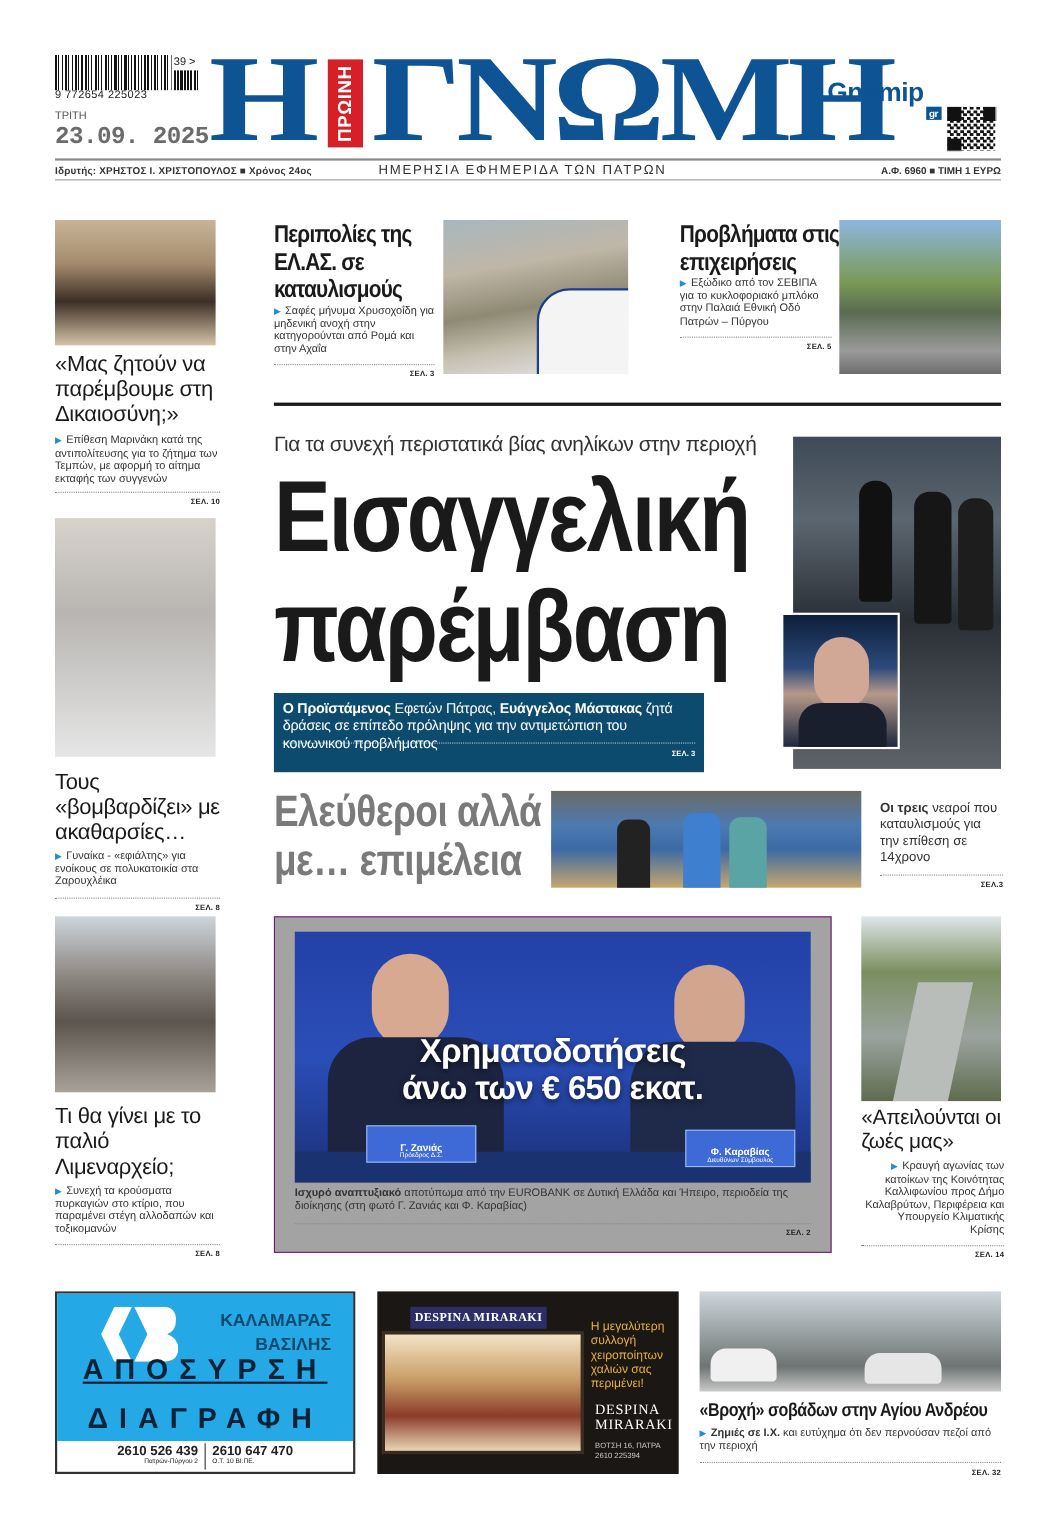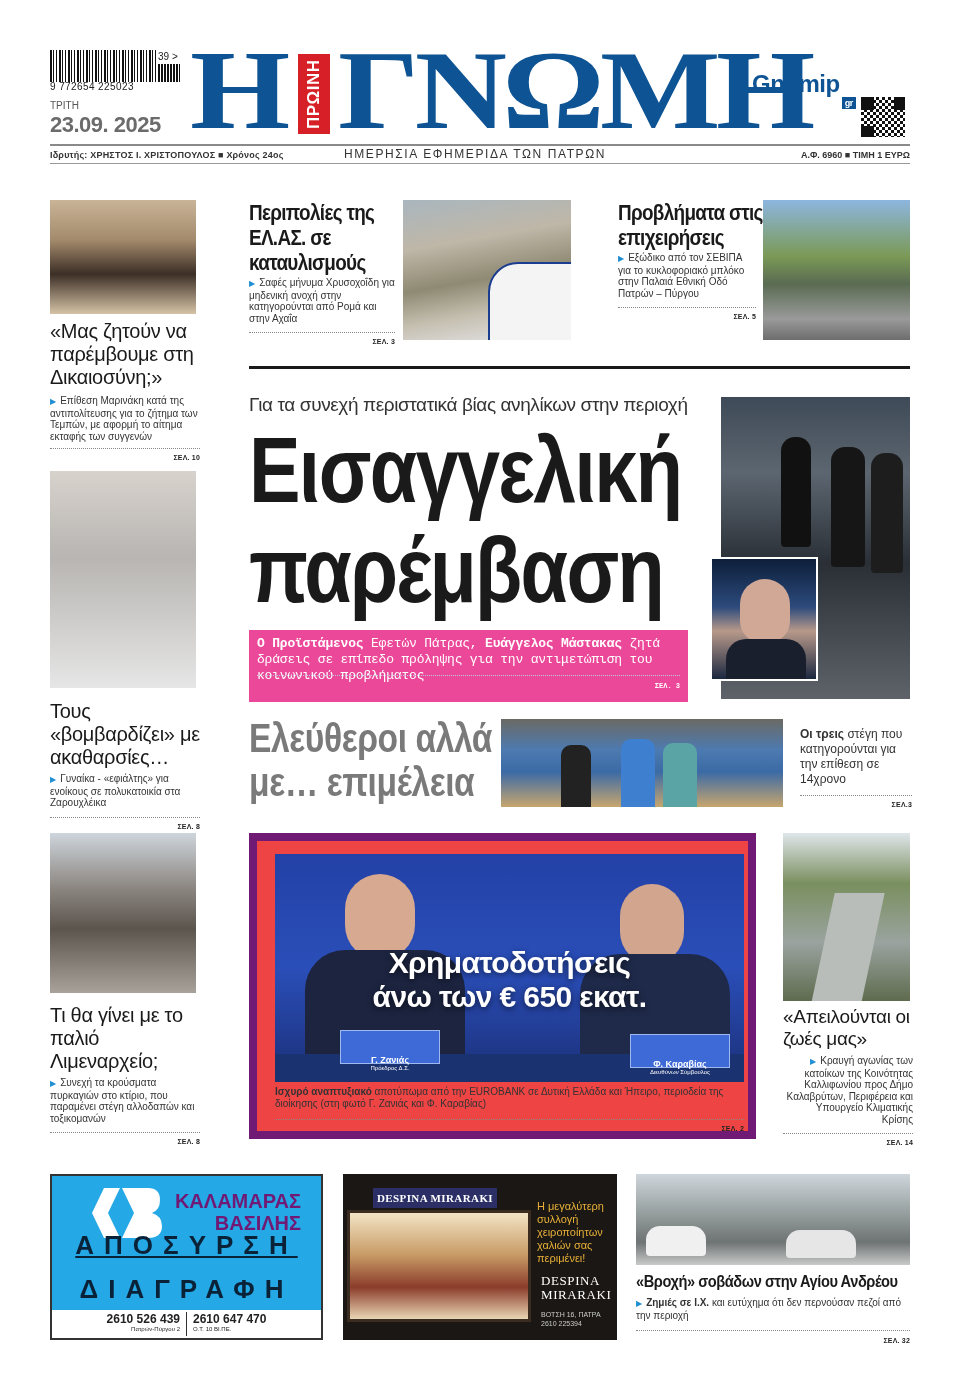--- a/index.html
+++ b/index.html
@@ -8,21 +8,21 @@
   .abs { position: absolute; }
 
   
   .barcode { left: 50px; top: 50px; width: 106px; height: 32px;
     background: repeating-linear-gradient(90deg, #111 0 2px, #fff 2px 3px, #111 3px 4px, #fff 4px 6px, #111 6px 7px, #fff 7px 9px); }
   .barcode-num { left: 50px; top: 81px; font-size: 10px; letter-spacing: 0.4px; color: #222; }
   .barcode2 { left: 158px; top: 64px; width: 22px; height: 18px;
     background: repeating-linear-gradient(90deg, #111 0 2px, #fff 2px 3px); }
   .barcode2-num { left: 158px; top: 51px; font-size: 10px; color: #222; }
   .weekday { left: 50px; top: 100px; font-size: 10px; color: #555; }
-  .date { left: 50px; top: 112px; font-size: 22px; font-weight: bold; color: #6b6b6b; letter-spacing: -0.5px; }
+  .date { left: 50px; top: 112px; font-size: 22px; font-weight: bold; color: #6b6b6b; letter-spacing: -0.5px; font-family: Liberation Mono, monospace; }
 
   .logo-h { left: 190px; top: 44px; font-family: "Liberation Serif", serif; font-weight: bold; font-size: 112px; line-height: 92px; color: #0e5494; transform: scaleX(1.15); transform-origin: left top; letter-spacing: -2px; }
   .proini { left: 298px; top: 54px; width: 32px; height: 80px; background: #d61f26; color: #fff; font-weight: bold; font-size: 17px; writing-mode: vertical-rl; transform: rotate(180deg); text-align: center; line-height: 32px; letter-spacing: 0.5px; }
   .logo-gnomi { left: 338px; top: 44px; font-family: "Liberation Serif", serif; font-weight: bold; font-size: 112px; line-height: 92px; color: #0e5494; transform: scaleX(1.14); transform-origin: left top; letter-spacing: -4px; }
   .gnomip { left: 752px; top: 62px; font-size: 24px; color: #0e5494; font-weight: bold; letter-spacing: -0.5px; }
   .gnomip-gr { display: inline-block; background: #0e5494; color: #fff; font-size: 9px; padding: 1px 3px; vertical-align: middle; margin-left: 2px; margin-top: 35px; }
   .qr { left: 860px; top: 96px; width: 46px; height: 42px;
     background:
       linear-gradient(#111,#111) 0 0/13px 13px no-repeat,
       linear-gradient(#111,#111) 33px 0/13px 13px no-repeat,
@@ -56,38 +56,38 @@
   .blurb { font-size: 10px; line-height: 11.5px; color: #333; }
   .bullet { color: #1f8fd2; font-size: 8px; margin-right: 4px; }
   .dots { height: 0; border-top: 1px dotted #888; }
   .page-ref { font-size: 7px; font-weight: bold; color: #222; text-align: right; letter-spacing: 0.2px; }
 
   .thick-rule { left: 249px; top: 366px; width: 661px; height: 3px; background: #1a1a1a; }
 
   .kicker { left: 249px; top: 394px; font-size: 19px; color: #333; letter-spacing: -0.4px; }
   .main-hl { left: 249px; top: 420px; font-size: 92px; line-height: 100px; font-weight: bold; color: #1a1a1a; letter-spacing: -2px; transform: scaleX(0.84); transform-origin: left top; }
 
-  .teal-box { left: 249px; top: 630px; width: 439px; height: 72px; background: #ec4899; color: #fff; padding: 6px 8px; font-family: Liberation Mono, monospace; }
+  .teal-box { left: 249px; top: 630px; width: 391px; height: 72px; background: #0c4a6e; color: #fff; padding: 6px 8px; }
   .teal-text { font-size: 13px; line-height: 16px; letter-spacing: -0.2px; }
   .teal-text b { font-weight: bold; }
   .teal-dots { position: absolute; left: 8px; right: 8px; top: 45px; border-top: 1px dotted #bcd; }
   .teal-ref { position: absolute; right: 8px; top: 52px; font-size: 7px; font-weight: bold; }
 
   .grey-hl { left: 249px; top: 716px; font-size: 40px; line-height: 44px; font-weight: bold; color: #7a7a7a; letter-spacing: -0.5px; transform: scaleX(0.84); transform-origin: left top; }
 
-  .feature-box { left: 249px; top: 833px; width: 507px; height: 306px; border: 8px solid #701a75; background: #ef4444; }
+  .feature-box { left: 249px; top: 833px; width: 507px; height: 306px; border: 1px solid #701a75; background: #a3a3a3; }
   .bank-overlay { position: absolute; left: 0; right: 0; text-align: center; color: #fff; font-weight: bold; font-size: 30px; line-height: 34px; text-shadow: 0 2px 6px rgba(0,0,0,0.6); letter-spacing: -0.6px; }
-  .nameplate { position: absolute; width: 100px; height: 34px; background: #3d6ad6; color: #fff; font-size: 9px; font-weight: bold; text-align: center; padding-top: 24px; border: 1px solid #9fb8ee; }
+  .nameplate { position: absolute; width: 100px; height: 34px; background: #3d6ad6; color: #fff; font-size: 9px; font-weight: bold; text-align: center; padding-top: 14px; border: 1px solid #9fb8ee; }
   .nameplate small { display: block; font-size: 6px; font-weight: normal; }
 
   
   .ad-kal { left: 50px; top: 1174px; width: 273px; height: 166px; border: 2px solid #333; background: #fff; }
   .ad-kal-top { position: absolute; left: 0; top: 0; width: 100%; height: 134px; background: #25a8e6; }
   .kb-logo { position: absolute; left: 38px; top: 12px; width: 72px; height: 50px; }
-  .kal-name { position: absolute; right: 20px; top: 14px; color: #701a75; font-weight: bold; font-size: 20px; line-height: 22px; text-align: right; }
+  .kal-name { position: absolute; right: 20px; top: 14px; color: #0c4a6e; font-weight: bold; font-size: 16px; line-height: 22px; text-align: right; }
   .kal-big { position: absolute; left: 0; right: 0; text-align: center; color: #0a2238; font-weight: bold; font-size: 26px; letter-spacing: 10px; line-height: 30px; }
   .kal-phones { position: absolute; left: 0; top: 136px; width: 100%; text-align: center; font-size: 12px; font-weight: bold; color: #222; }
   .kal-ph { display: inline-block; padding: 0 6px; vertical-align: top; }
   .kal-ph small { display: block; font-size: 6px; font-weight: normal; text-align: right; }
   .kal-sep { display: inline-block; width: 1px; height: 24px; background: #333; vertical-align: top; }
 
   .ad-desp { left: 343px; top: 1174px; width: 274px; height: 166px; background: #1a1714; }
   .desp-store { position: absolute; left: 4px; top: 36px; width: 184px; height: 112px; background: linear-gradient(180deg,#f3e4c6 0%, #c79a64 40%, #8b3c2b 70%, #e9d6b4 100%); border: 3px solid #3a2c20; }
   .desp-sign { position: absolute; left: 30px; top: 14px; width: 124px; height: 20px; background: #2b2f66; color: #fff; font-family: "Liberation Serif", serif; font-weight: bold; font-size: 11px; text-align: center; line-height: 20px; letter-spacing: 0.4px; }
   .desp-slogan { position: absolute; left: 194px; top: 26px; color: #e8b038; font-size: 11px; line-height: 13px; }
@@ -190,21 +190,21 @@
 <div class="abs grey-hl">
   <div>Ελεύθεροι αλλά</div>
   <div>με… επιμέλεια</div>
 </div>
 <div class="photo ph-street" style="left:501px;top:719px;width:282px;height:88px;">
   <div style="position:absolute;left:120px;top:20px;width:34px;height:70px;background:#3f7fcf;border-radius:10px 10px 0 0;"></div>
   <div style="position:absolute;left:162px;top:24px;width:34px;height:66px;background:#5aa4a5;border-radius:10px 10px 0 0;"></div>
   <div style="position:absolute;left:60px;top:26px;width:30px;height:64px;background:#222;border-radius:10px 10px 0 0;"></div>
 </div>
 <div class="abs" style="left:800px;top:727px;width:112px;">
-  <div class="blurb" style="font-size:12px;line-height:15px;"><b>Οι τρεις</b><span> στέγη που κατηγορούνται για την επίθεση σε 14χρονο</span></div>
+  <div class="blurb" style="font-size:12px;line-height:15px;"><b>Οι τρεις</b><span> νεαροί που καταυλισμούς για την επίθεση σε 14χρονο</span></div>
   <div class="dots" style="margin-top:8px;"></div>
   <div class="page-ref" style="margin-top:5px;">ΣΕΛ.3</div>
 </div>
 
 <div class="abs feature-box">
   <div class="photo ph-bank" style="left:18px;top:13px;width:469px;height:228px;">
     <div style="position:absolute;left:70px;top:20px;width:70px;height:86px;background:#d7a991;border-radius:35px;"></div>
     <div style="position:absolute;left:30px;top:96px;width:160px;height:120px;background:#1c2440;border-radius:40px 40px 0 0;"></div>
     <div style="position:absolute;left:345px;top:30px;width:64px;height:80px;background:#d2a58f;border-radius:32px;"></div>
     <div style="position:absolute;left:305px;top:100px;width:150px;height:120px;background:#1f2a4a;border-radius:40px 40px 0 0;"></div>

